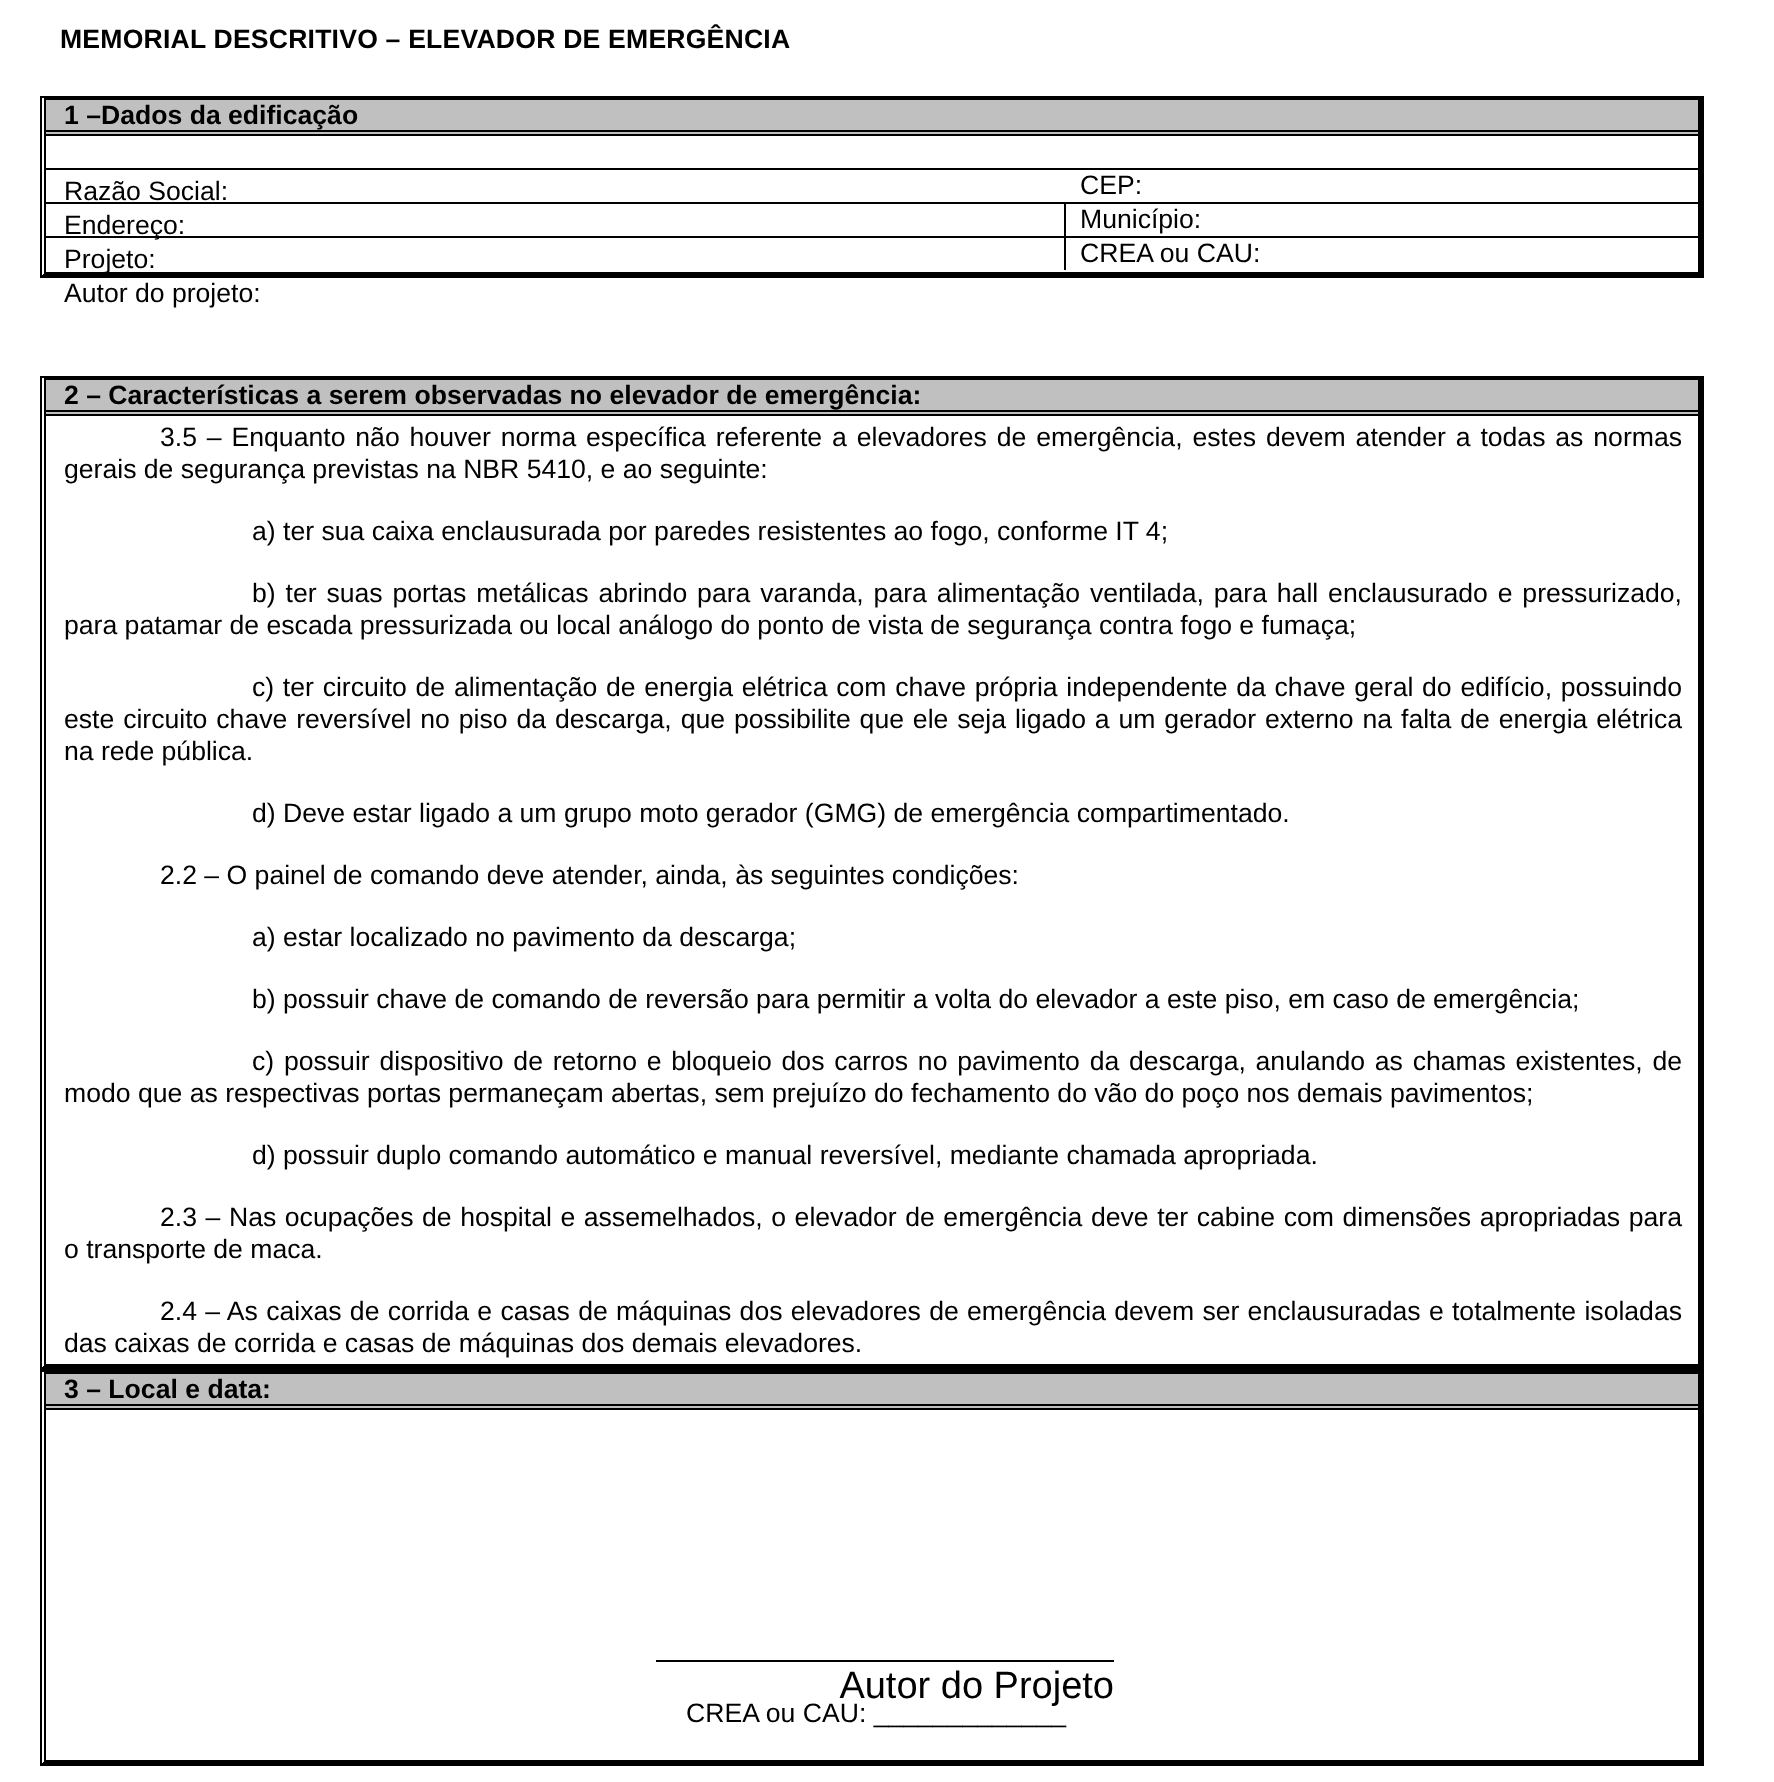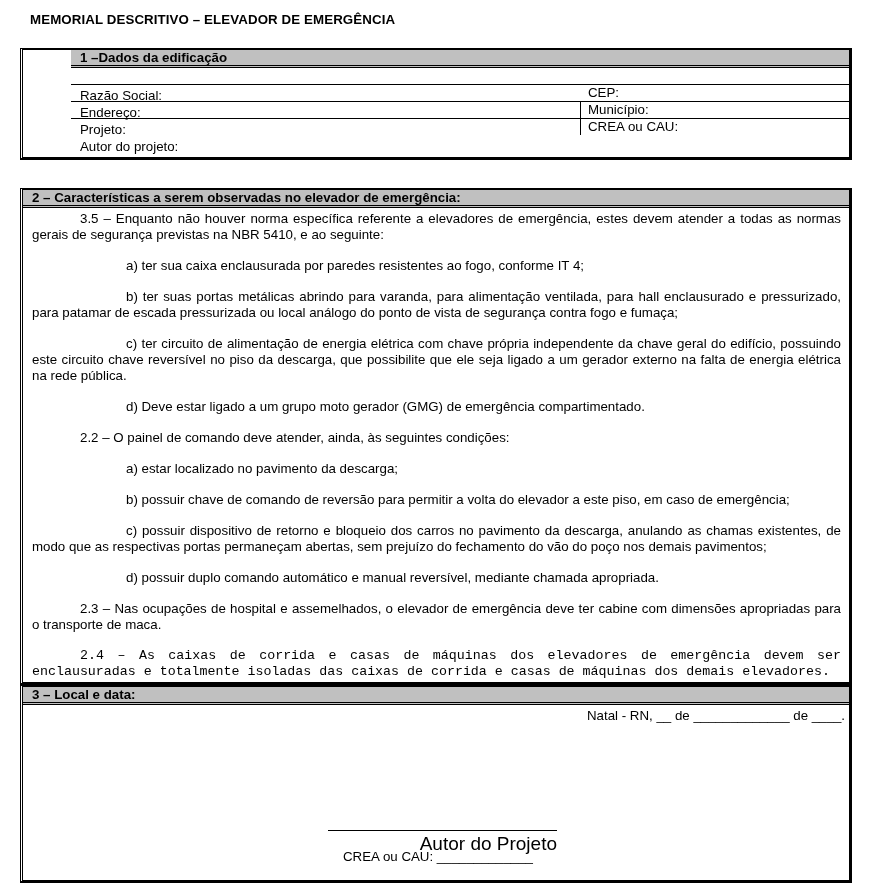--- a/index.html
+++ b/index.html
@@ -19,37 +19,37 @@
     border-right: 3px solid #000;
     box-sizing: border-box;
   }
   .box-header {
     background: #c0c0c0; font-weight: bold;
     height: 15px; line-height: 15px; padding-left: 9px;
     border-bottom: 3px double #000;
     font-size: 13.3px;
   }
   
-  #sec1 { top: 48px; height: 112px; padding-left: 48px; }
+  #sec1 { top: 48px; height: 91px; }
   .row {
     height: 16px; line-height: 16px; border-bottom: 1px solid #000;
     position: relative; font-size: 13.3px;
   }
   .row:last-child { border-bottom: none; }
   .row .left { position: absolute; left: 9px; top: 0; margin-top: 20px; }
   .row .right { position: absolute; left: 517px; top: 0; }
   .row .divider { position: absolute; left: 509px; top: 0; bottom: 0; border-left: 1px solid #000; }
 
   
   #sec2 { top: 188px; height: 497px; }
   .body2 { padding: 3px 8px 0 9px; font-size: 13.3px; line-height: 16px; text-align: justify; }
   .para { margin: 0 0 15px 0; }
   .para.indent1 { text-indent: 48px; }
   .para.indent2 { text-indent: 94px; }
-  .para:last-child { margin-bottom: 0; font-family: Liberation Mono, monospace; }
+  .para:last-child { margin-bottom: 0; }
 
   
   #sec3 { top: 685px; height: 198px; }
   .loc-date {
     position: absolute; right: 4px; top: 21px; font-size: 13.3px;
   }
   .sig-line {
     position: absolute; left: 305px; top: 143px; width: 229px;
     border-top: 1px solid #000;
   }
@@ -100,17 +100,16 @@
       <p class="para indent2">b) possuir chave de comando de reversão para permitir a volta do elevador a este piso, em caso de emergência;</p>
       <p class="para indent2">c) possuir dispositivo de retorno e bloqueio dos carros no pavimento da descarga, anulando as chamas existentes, de modo que as respectivas portas permaneçam abertas, sem prejuízo do fechamento do vão do poço nos demais pavimentos;</p>
       <p class="para indent2">d) possuir duplo comando automático e manual reversível, mediante chamada apropriada.</p>
       <p class="para indent1">2.3 – Nas ocupações de hospital e assemelhados, o elevador de emergência deve ter cabine com dimensões apropriadas para o transporte de maca.</p>
       <p class="para indent1">2.4 – As caixas de corrida e casas de máquinas dos elevadores de emergência devem ser enclausuradas e totalmente isoladas das caixas de corrida e casas de máquinas dos demais elevadores.</p>
     </div>
 </div>
 
 <div class="box" id="sec3">
   <div class="box-header">3 – Local e data:</div>
-  <div class="loc-date">Natal - RN, __ de _____________ de ____.</div>
   <div class="sig-line"></div>
   <div class="sig-name">Autor do Projeto</div>
   <div class="sig-crea">CREA ou CAU: _____________</div>
 </div>
 
 </body></html>

